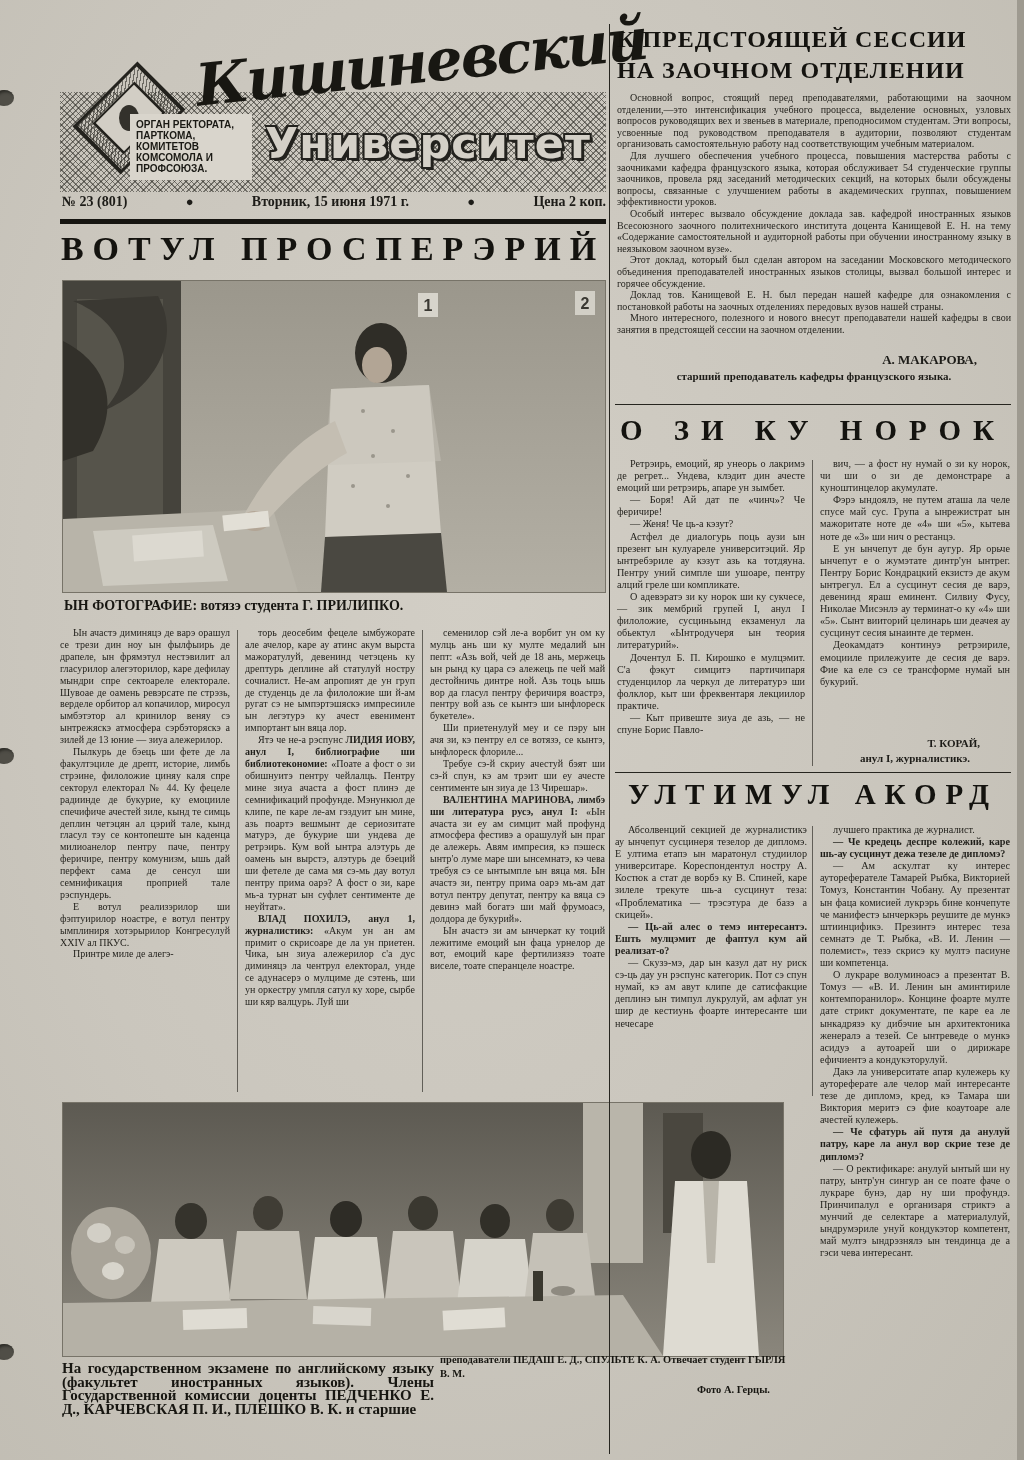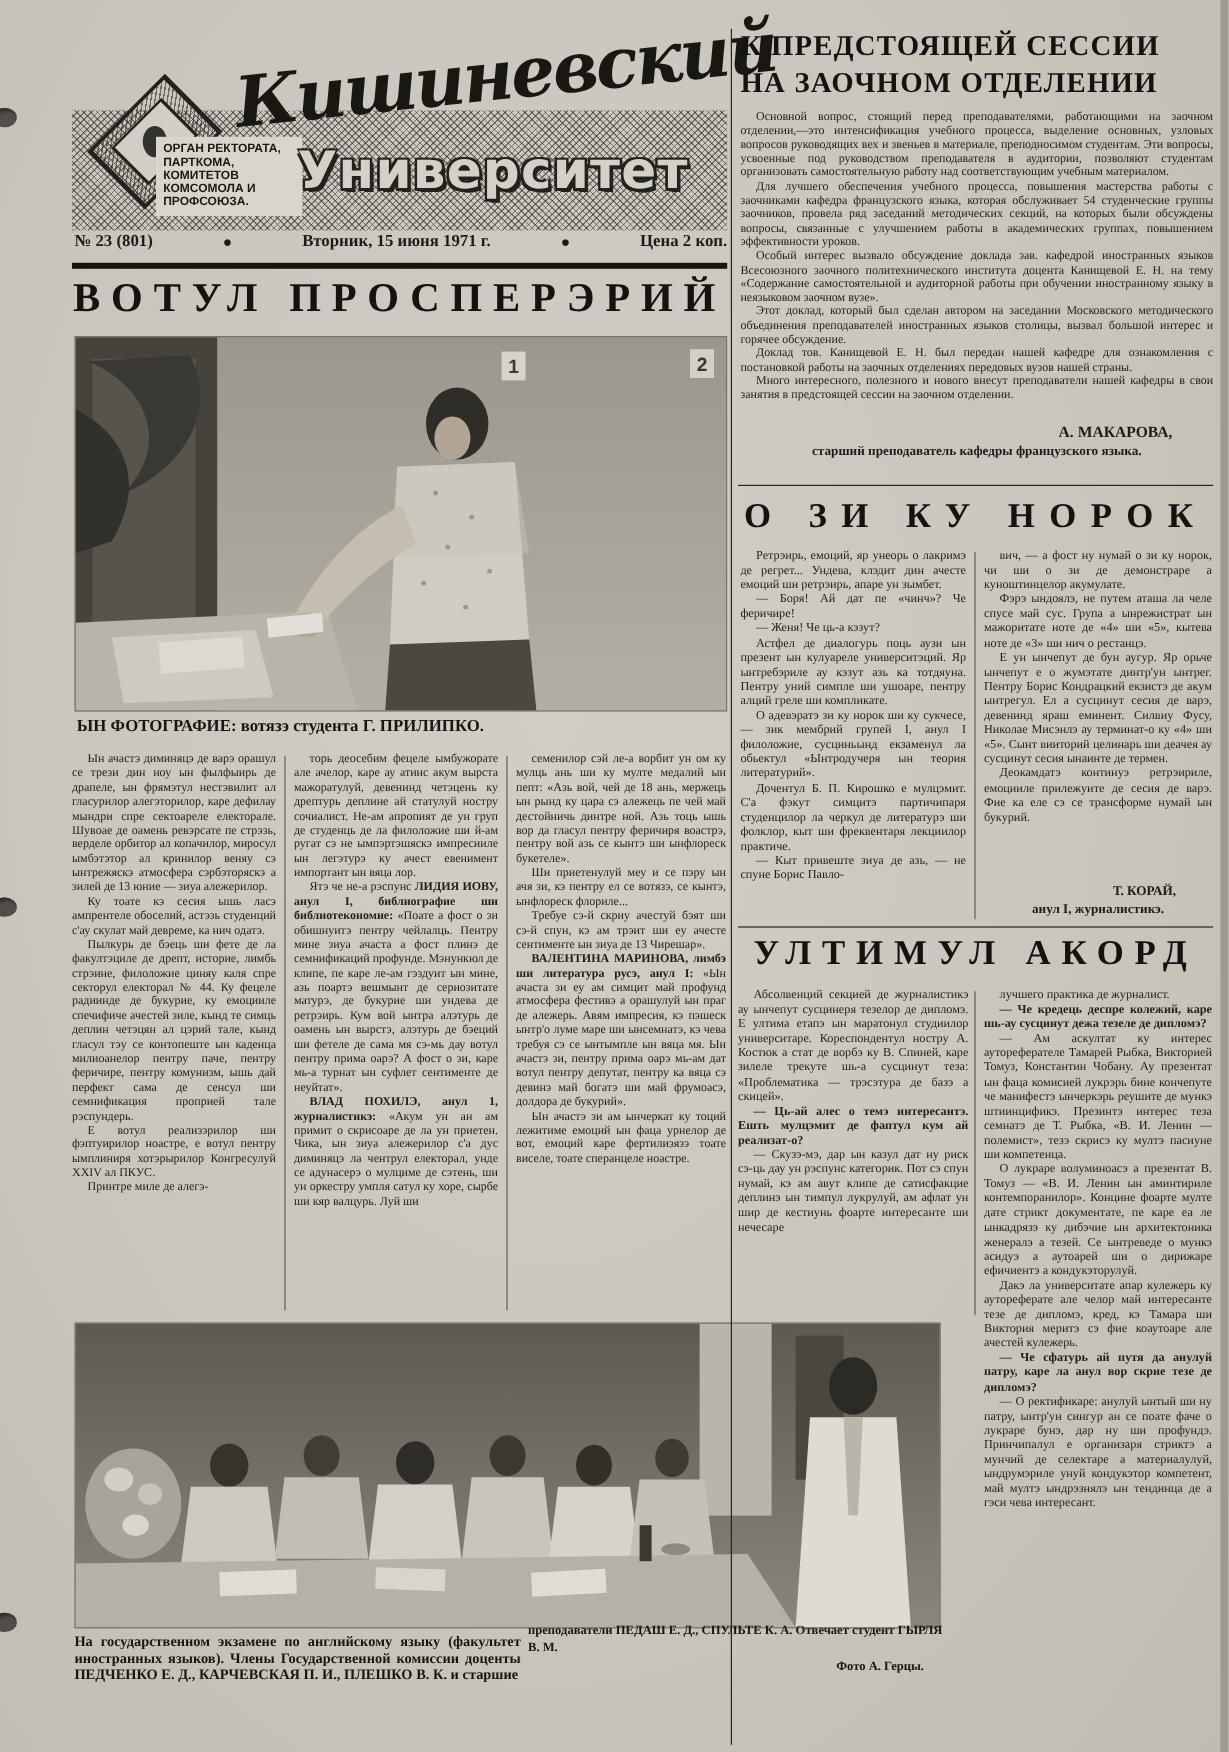--- a/index.html
+++ b/index.html
@@ -19,41 +19,41 @@
     border:3px solid #23221d;background:
       repeating-linear-gradient(45deg, rgba(45,44,38,.6) 0 1px, transparent 1px 3px);}
   .logo .rh1{width:62px;height:62px;}
   .logo .rh2{width:40px;height:40px;border-width:2px;background:#d2cec5;}
   .logo .em{position:absolute;left:50%;top:50%;transform:translate(-50%,-50%);width:20px;height:26px;border-radius:50%;background:#33312b;}
   .orgbox{position:absolute;left:130px;top:114px;width:110px;height:56px;background:#d9d5cc;
     padding:5px 6px;font-family:"Liberation Sans", sans-serif;font-weight:bold;font-size:10px;line-height:11px;color:#1a1914;}
   .mast-script{position:absolute;left:195px;top:30px;width:420px;text-align:center;
     transform:rotate(-6deg);font-family:"DejaVu Serif", serif;font-style:italic;font-weight:bold;
     font-size:58px;color:#181712;letter-spacing:-2px;white-space:nowrap;}
-  .mast-outline{position:absolute;left:248px;top:118px;width:360px;
+  .mast-outline{position:absolute;left:248px;top:118px;width:360px;text-align:center;
     font-family:"DejaVu Sans", sans-serif;font-weight:bold;font-size:43px;letter-spacing:1px;white-space:nowrap;
     color:#d4d0c7;text-shadow:-2px -2px 0 #23221e,2px -2px 0 #23221e,-2px 2px 0 #23221e,2px 2px 0 #23221e, 3px 3px 0 #23221e;}
   .dateline{position:absolute;left:62px;top:194px;width:544px;display:flex;align-items:center;
-    font-weight:bold;font-size:14px;justify-content:flex-end;}
+    font-weight:bold;font-size:14px;}
   .dateline .sp{flex:1;}
   .dot{font-size:13px;}
   .rule-thick{position:absolute;left:60px;top:219px;width:546px;height:5px;background:#161511;}
 
   
   .headline-a{position:absolute;left:60px;top:230px;width:546px;text-align:center;
     font-weight:bold;font-size:34px;letter-spacing:9px;white-space:nowrap;color:#14130f;}
   .title-b{position:absolute;left:617px;top:24px;width:394px;font-weight:bold;font-size:24px;line-height:31px;letter-spacing:1px;color:#14130f;}
   .title-c{position:absolute;left:615px;top:414px;width:396px;text-align:center;font-weight:bold;font-size:29px;letter-spacing:12px;white-space:nowrap;color:#14130f;}
   .title-d{position:absolute;left:615px;top:778px;width:396px;text-align:center;font-weight:bold;font-size:29px;letter-spacing:9px;white-space:nowrap;color:#14130f;}
 
   
   .photo{position:absolute;background:#8f8c83;box-shadow:0 0 0 1px #777368;}
   .photo svg{display:block;}
   .caption1{position:absolute;left:64px;top:598px;width:540px;font-weight:bold;font-size:14px;color:#171611;}
-  .cap2l{position:absolute;left:62px;top:1362px;width:372px;font-weight:bold;font-size:12px;line-height:13.5px;text-align:justify;color:#171611;}
+  .cap2l{position:absolute;left:62px;top:1362px;width:372px;font-weight:bold;font-size:15px;line-height:13.5px;text-align:justify;color:#171611;}
   .cap2r{position:absolute;left:440px;top:1353px;width:352px;font-weight:bold;font-size:10.5px;line-height:13.5px;color:#171611;}
   .credit{position:absolute;left:440px;top:1384px;width:330px;text-align:right;font-weight:bold;font-size:10.5px;color:#171611;}
 
   
   .col{position:absolute;overflow:hidden;text-align:justify;font-size:10px;line-height:11.9px;color:#201f1a;}
   .col p{margin:0;text-indent:13px;}
   .col p.qa{font-weight:bold;}
   .rsec .col{font-size:10.2px;line-height:12.1px;}
   .vr{position:absolute;width:1px;background:rgba(40,39,33,.65);}
   .hr{position:absolute;height:1px;background:#26251f;}
@@ -130,21 +130,20 @@
       <circle cx="310" cy="175" r="2" fill="#9a968c"></circle>
         <circle cx="345" cy="195" r="2" fill="#9a968c"></circle>
       <circle cx="290" cy="205" r="2" fill="#9a968c"></circle>
         <circle cx="325" cy="225" r="2" fill="#9a968c"></circle>
     </svg>
   </div>
   <div class="caption1">ЫН ФОТОГРАФИЕ: вотязэ студента Г. ПРИЛИПКО.</div>
 
   <div class="col" style="left:60px;top:627px;width:170px;height:472px">
       <p>Ын ачастэ диминяцэ де варэ орашул се трези дин ноу ын фылфыирь де драпеле, ын фрямэтул нестэвилит ал гласурилор алегэторилор, каре дефилау мындри спре сектоареле електорале. Шувоае де оамень ревэрсате пе стрэзь, верделе орбитор ал копачилор, миросул ымбэтэтор ал кринилор веняу сэ ынтрежяскэ атмосфера сэрбэторяскэ а зилей де 13 юние — зиуа алежерилор.</p>
-      <p>Ку тоате кэ сесия ышь ласэ ампрентеле обоселий, астэзь студенций с'ау скулат май девреме, ка нич одатэ.</p>
       <p>Пылкурь де бэець ши фете де ла факултэциле де дрепт, историе, лимбь стрэине, филоложие циняу каля спре секторул електорал № 44. Ку фецеле радиинде де букурие, ку емоцииле спечифиче ачестей зиле, кынд те симць деплин четэцян ал цэрий тале, кынд гласул тэу се контопеште ын каденца милиоанелор пентру паче, пентру феричире, пентру комунизм, ышь дай перфект сама де сенсул ши семнификация проприей тале рэспундерь.</p>
       <p>Е вотул реализэрилор ши фэптуирилор ноастре, е вотул пентру ымплиниря хотэрырилор Конгресулуй XXIV ал ПКУС.</p>
       <p>Принтре миле де алегэ-</p>
     </div>
   <div class="col" style="left:245px;top:627px;width:170px;height:472px">
       <p>торь деосебим фецеле ымбужорате але ачелор, каре ау атинс акум вырста мажоратулуй, девенинд четэцень ку дрептурь деплине ай статулуй ностру сочиалист. Не-ам апропият де ун груп де студенць де ла филоложие ши й-ам ругат сэ не ымпэртэшяскэ импресииле ын легэтурэ ку ачест евенимент импортант ын вяца лор.</p>
       <p>Ятэ че не-а рэспунс <b>ЛИДИЯ ИОВУ, анул I, библиографие ши библиотекономие:</b> «Поате а фост о зи обишнуитэ пентру чейлалць. Пентру мине зиуа ачаста а фост плинэ де семнификаций профунде. Мэнункюл де клипе, пе каре ле-ам гэздуит ын мине, азь поартэ вешмынт де сериозитате матурэ, де букурие ши ундева де ретрэирь. Кум вой ынтра алэтурь де оамень ын вырстэ, алэтурь де бэеций ши фетеле де сама мя сэ-мь дау вотул пентру прима оарэ? А фост о зи, каре мь-а турнат ын суфлет сентименте де неуйтат».</p>
       <p><b>ВЛАД ПОХИЛЭ, анул 1, журналистикэ:</b> «Акум ун ан ам примит о скрисоаре де ла ун приетен. Чика, ын зиуа алежерилор с'а дус диминяцэ ла чентрул електорал, унде се адунасерэ о мулциме де сэтень, ши ун оркестру умпля сатул ку хоре, сырбе ши кяр валцурь. Луй ши</p>
     </div>
   <div class="col" style="left:430px;top:627px;width:175px;height:472px">

